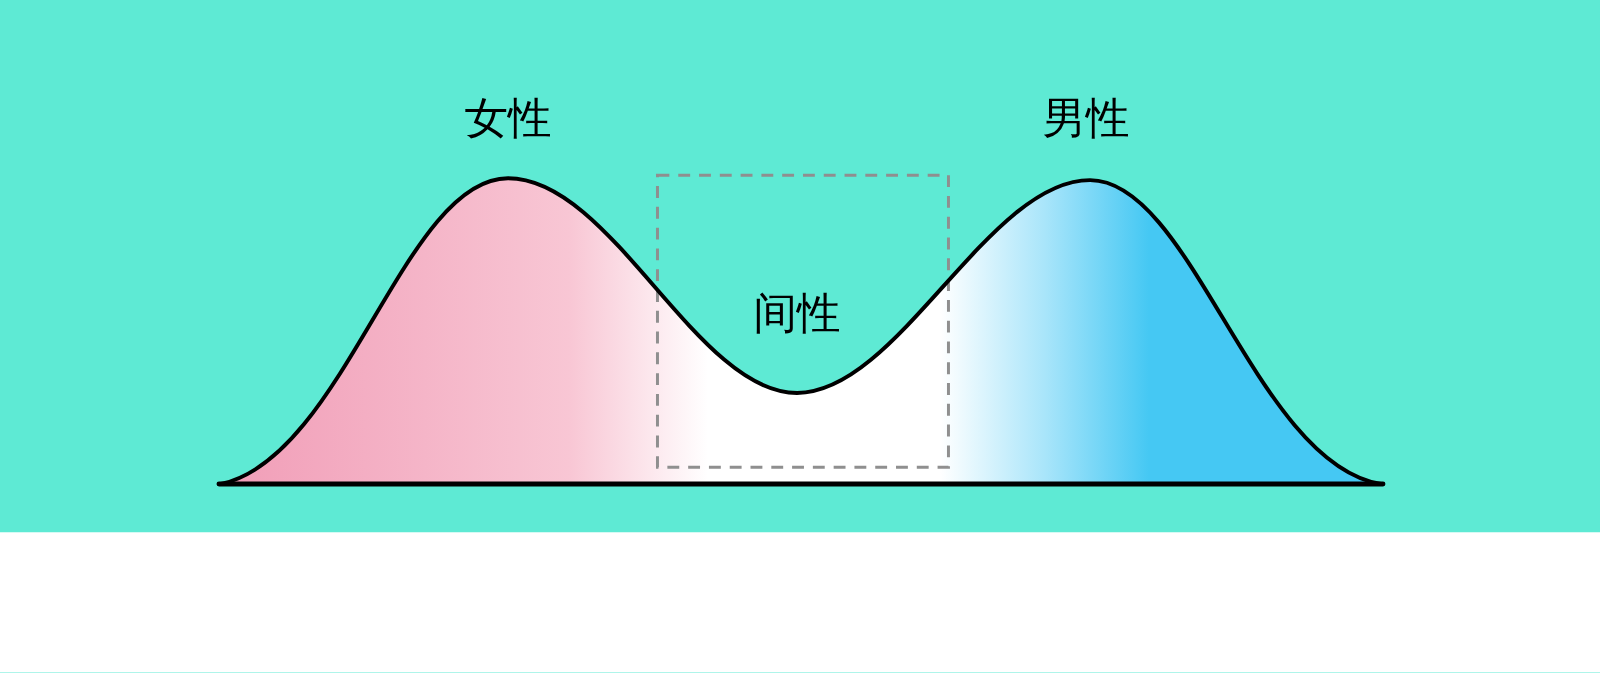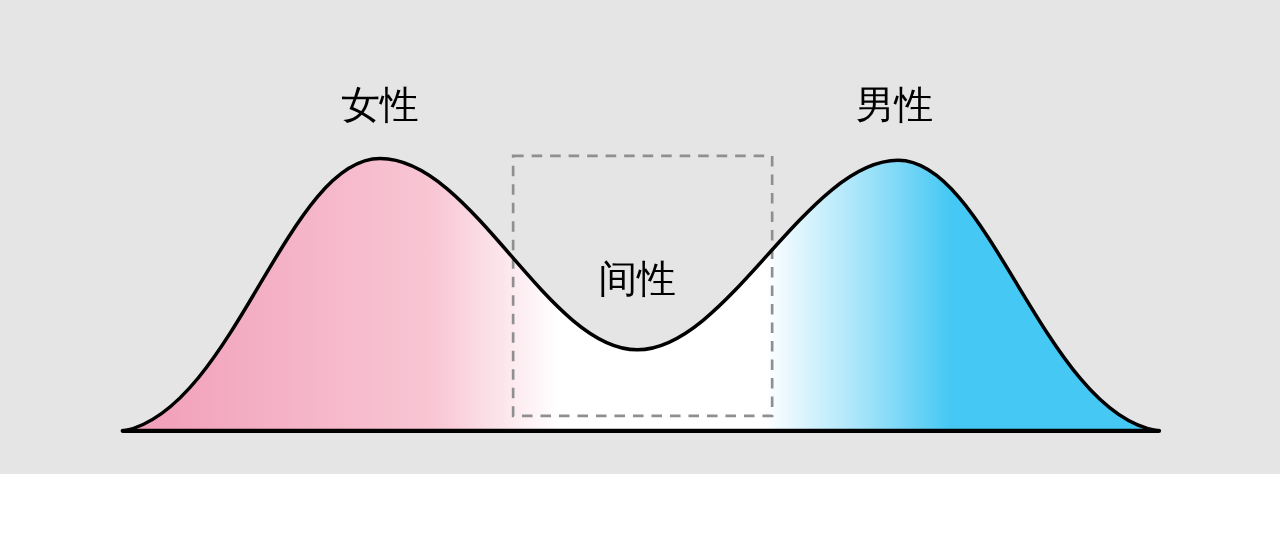--- a/index.html
+++ b/index.html
@@ -4,22 +4,22 @@
 <style>
   html, body {
     margin: 0;
     padding: 0;
     background: #ffffff;
     font-family: "DejaVu Serif", serif;
   }
   .canvas {
     position: relative;
     width: 1280px;
-    height: 474px;
-    background: #e5e5e5;
+    height: 426px;
+    background: #5eead4;
     overflow: hidden;
   }
   .canvas svg {
     display: block;
     width: 100%;
     height: 100%;
   }
   .diagram-label {
     font-family: "DejaVu Serif", "Liberation Serif", serif;
     font-size: 44px;

